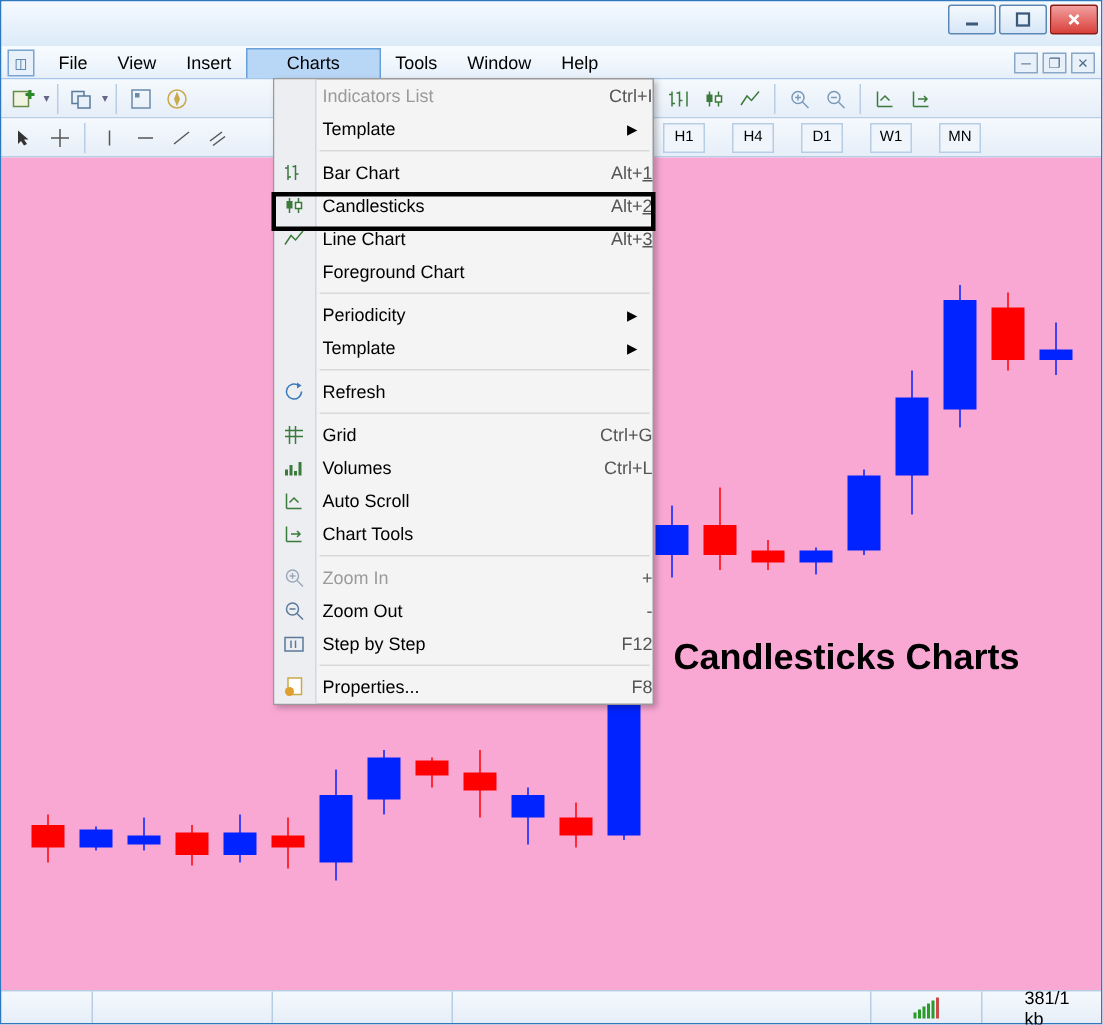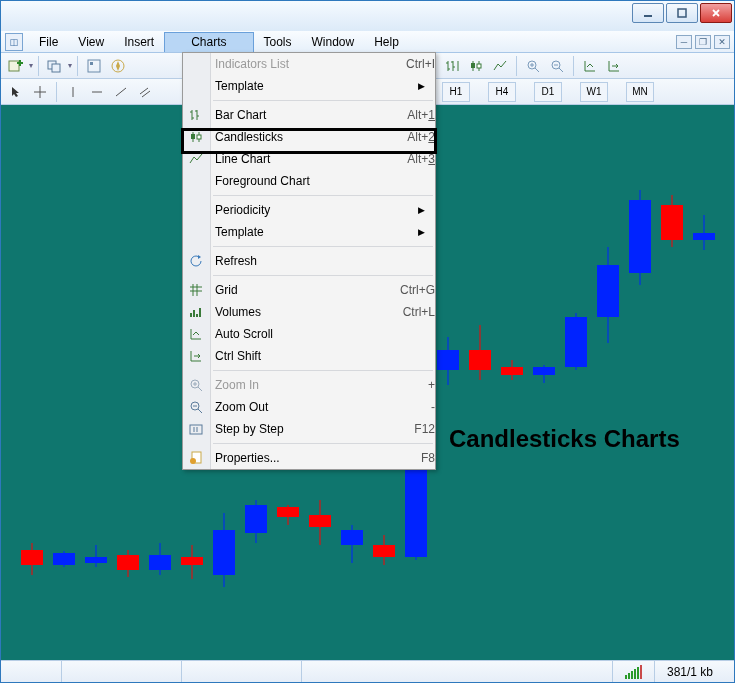--- a/index.html
+++ b/index.html
@@ -17,41 +17,41 @@
 .menu-item { padding: 3px 10px; cursor: pointer; }
 .menu-item.open { background: #b8d6f5; border: 1px solid #6aa0da; border-bottom: none; padding: 2px 26px 3px; }
 .menubar .win-ctrls { margin-left: auto; display: flex; gap: 3px; padding-right: 4px; }
 .win-ctrl-sm { width: 16px; height: 14px; border: 1px solid #8aa8c6; background: #e8f0fa; display: flex; align-items: center; justify-content: center; cursor: pointer; font-size: 9px; color: #4a6a8a; }
 
 .toolbar { height: 26px; background: linear-gradient(#f5f9fd,#e6eef8); border-bottom: 1px solid #b7cde5; display: flex; align-items: center; padding: 0 4px; gap: 2px; position: relative; }
 .tb-btn { width: 22px; height: 22px; display: flex; align-items: center; justify-content: center; cursor: pointer; border: 1px solid transparent; }
 .tb-sep { width: 1px; height: 20px; background: #b7cde5; margin: 0 3px; }
 .tf-btn { width: 28px; height: 20px; border: 1px solid #b7cde5; background: #f0f5fb; display: flex; align-items: center; justify-content: center; font-size: 10px; cursor: pointer; }
 
-.chart-area { flex: 1; background: #0f766e; position: relative; overflow: hidden; }
+.chart-area { flex: 1; background: #f9a8d4; position: relative; overflow: hidden; }
 .candle { position: absolute; }
 .candle .wick { position: absolute; left: 50%; width: 1px; transform: translateX(-0.5px); }
 .candle .body { position: absolute; left: 0; right: 0; }
 .candle.blue .wick, .candle.blue .body { background: #0023ff; }
 .candle.red .wick, .candle.red .body { background: #ff0000; }
 .overlay-text { position: absolute; font-size: 24px; font-weight: bold; color: #000; }
 
 .dropdown { position: absolute; top: 52px; left: 182px; width: 254px; background: #f4f4f4; border: 1px solid #9a9a9a; box-shadow: 2px 2px 4px rgba(0,0,0,.25); z-index: 50; }
 .dd-icon-col { position:absolute; left:0; top:0; bottom:0; width:28px; background:#eceef2; border-right:1px solid #d6d8dc; }
 .dd-item { position: relative; height: 22px; display: flex; align-items: center; padding-left: 32px; cursor: pointer; }
 .dd-item.disabled { color: #9a9a9a; cursor: default; }
 .dd-item .shortcut { margin-left: auto; color: #555; }
 .dd-item .shortcut u { text-decoration: underline; }
 .dd-item .submenu-arrow { margin-left: auto; padding-right: 10px; font-size: 9px; }
 .dd-item .dd-icon { position: absolute; left: 4px; width: 18px; height: 18px; display: flex; align-items: center; justify-content: center; }
 .dd-sep { height: 1px; background: #d6d8dc; margin: 3px 2px 3px 30px; }
 .dd-highlight { position: absolute; left: -2px; right: -2px; top: 148px; height: 26px; border: 3px solid #000; pointer-events: none; z-index: 60; }
 
 .statusbar { height: 22px; background: linear-gradient(#f5f9fd,#e6eef8); border-top: 1px solid #b7cde5; display: flex; align-items: center; }
-.statusbar .cell { border-left: 1px solid #b7cde5; height: 100%; padding: 0 12px; display: flex; align-items: center; }
+.statusbar .cell { border-left: 1px solid #b7cde5; height: 100%; padding: 0 28px; display: flex; align-items: center; }
 .statusbar .spacer { flex: 1; }
 .conn-bars { display: flex; align-items: flex-end; gap: 1px; height: 14px; }
 .conn-bars span { width: 2px; background: #2a9a2a; }
 .conn-bars span:nth-child(1){height:4px} .conn-bars span:nth-child(2){height:6px} .conn-bars span:nth-child(3){height:8px} .conn-bars span:nth-child(4){height:10px} .conn-bars span:nth-child(5){height:12px} .conn-bars span:nth-child(6){height:14px;background:#c94a4a}
 
 svg { display: block; }
 </style>
 </head>
 <body>
 
@@ -406,21 +406,21 @@
         </span>
         <span>Auto Scroll</span>
       </div>
       <div class="dd-item">
         <span class="dd-icon">
           <svg width="14" height="14">
             <path d="M2 12 h10 M2 2 v10" stroke="#3a7a3a"></path>
             <path d="M5 7 h6 M9 5 l2 2 l-2 2" stroke="#3a7a3a" fill="none"></path>
           </svg>
         </span>
-        <span>Ctrl Shift</span>
+        <span>Chart Tools</span>
       </div>
       <div class="dd-sep"></div>
       <div class="dd-item disabled">
         <span class="dd-icon">
           <svg width="14" height="14">
             <circle cx="6" cy="6" r="4" fill="none" stroke="#9aaabb"></circle>
             <path d="M9 9 l4 4 M4 6 h4 M6 4 v4" stroke="#9aaabb"></path>
           </svg>
         </span>
         <span>Zoom In</span>

